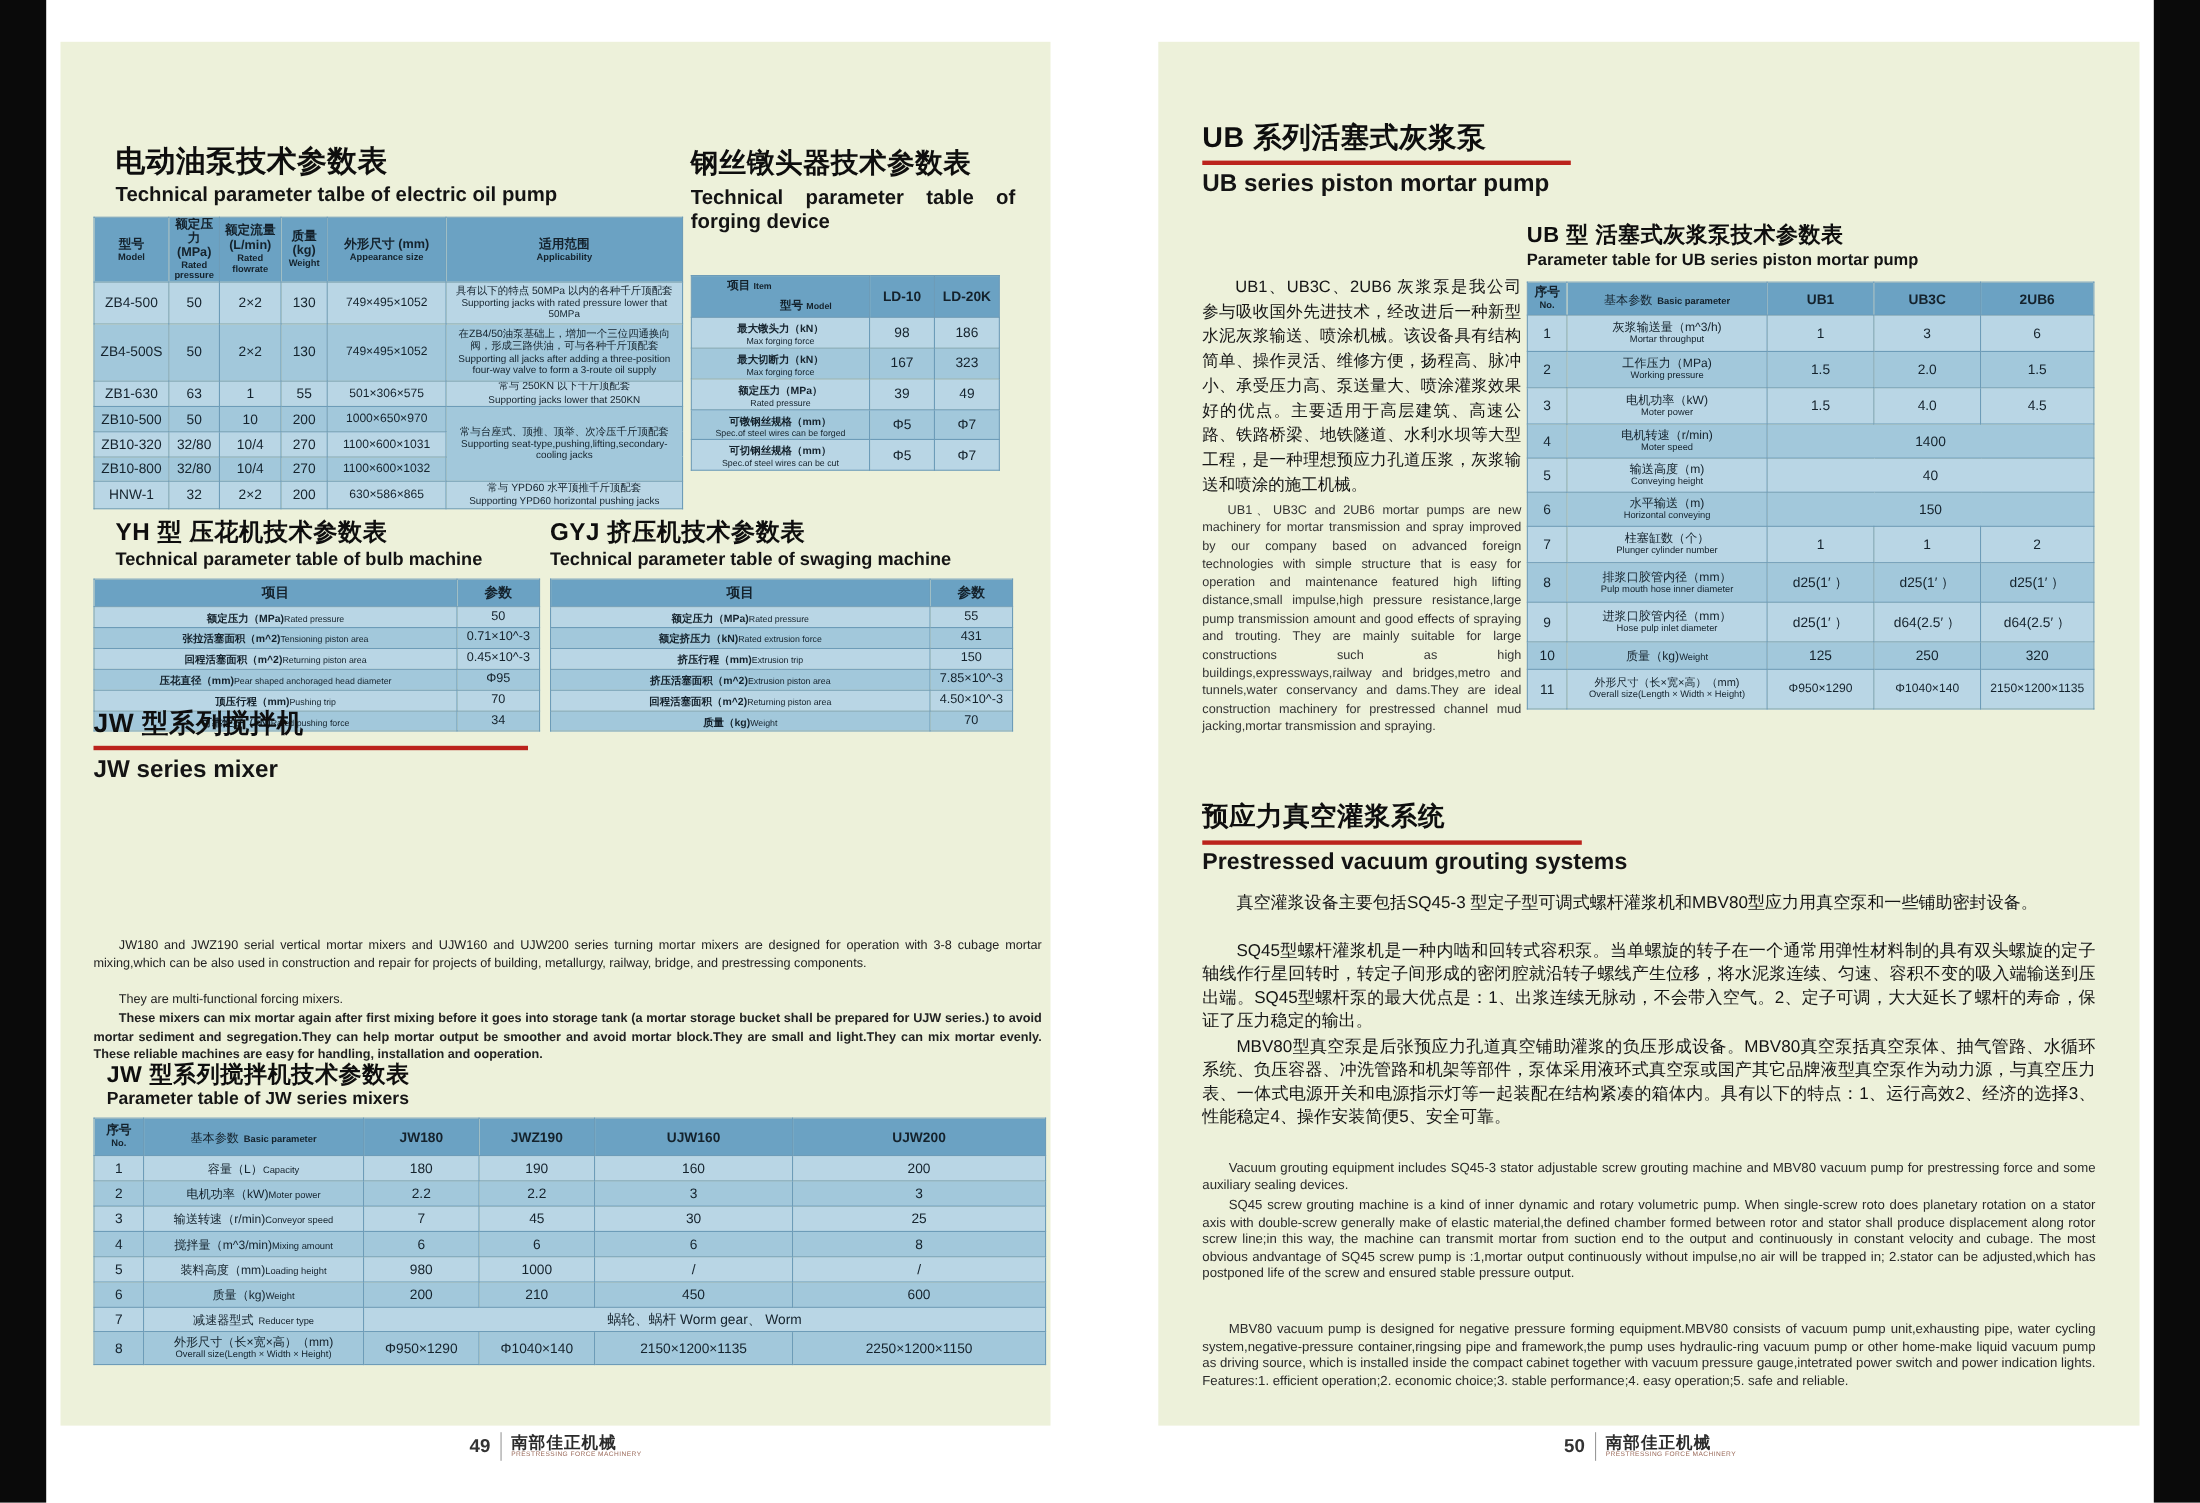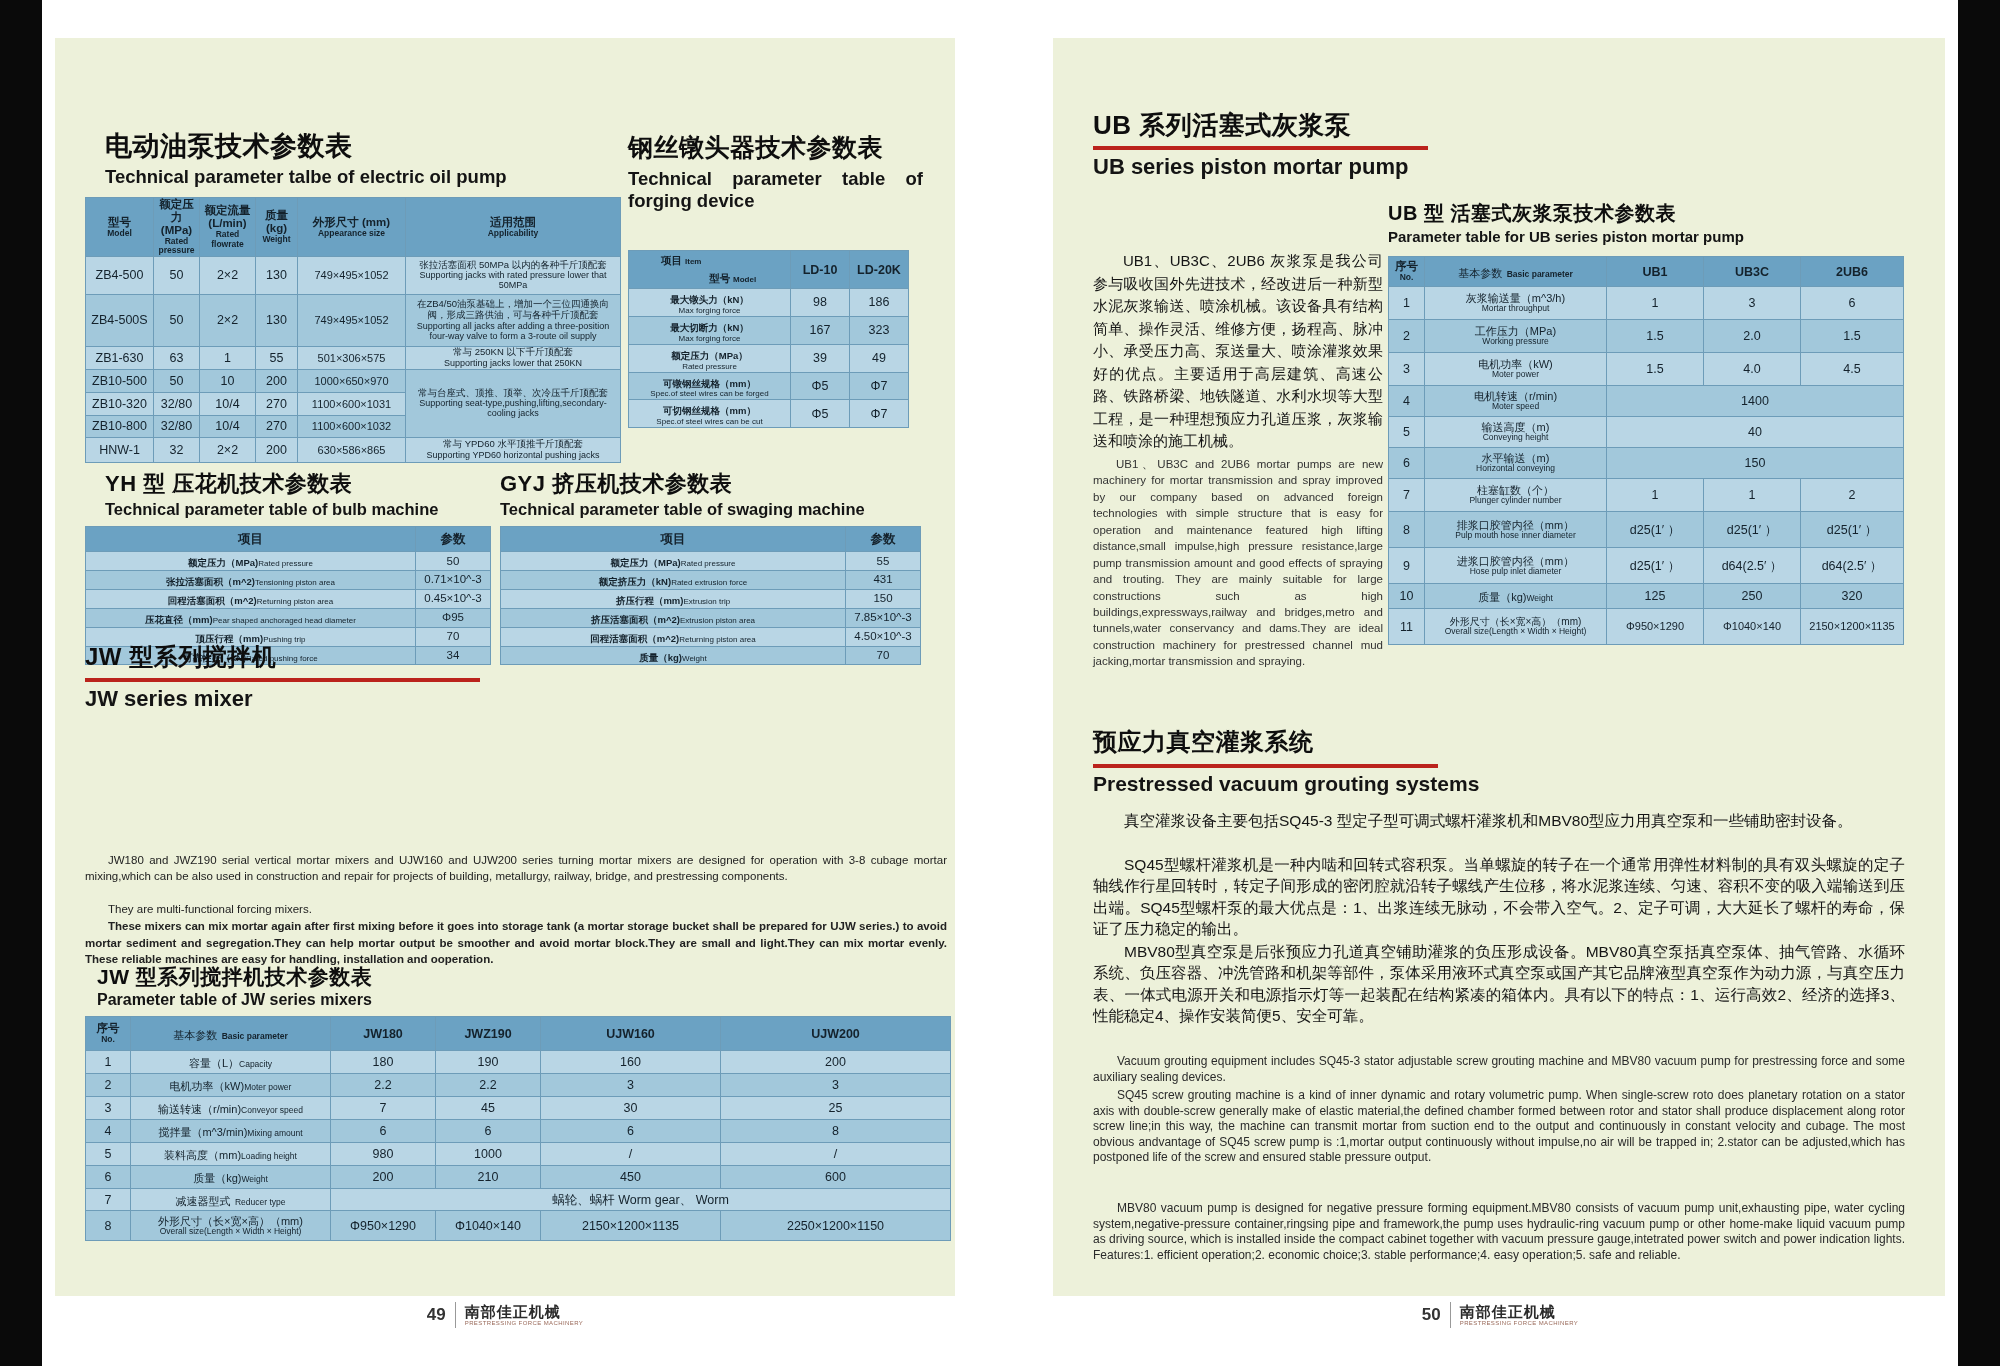--- a/index.html
+++ b/index.html
@@ -98,21 +98,21 @@
             <span class="hen">Applicability</span>
           </td>
     </tr>
     <tr class="rA" style="height:38px">
       <td class="v">ZB4-500</td>
           <td class="v">50</td>
           <td class="v">2×2</td>
           <td class="v">130</td>
           <td class="vs">749×495×1052</td>
       <td class="app">
-            <span class="azh">张拉活塞面积 50MPa 以内的各种千斤顶配套</span>
+            <span class="azh">具有以下的特点 50MPa 以内的各种千斤顶配套</span>
             <span class="aen">Supporting jacks with rated pressure lower that 50MPa</span>
           </td>
     </tr>
     <tr class="rB" style="height:52px">
       <td class="v">ZB4-500S</td>
           <td class="v">50</td>
           <td class="v">2×2</td>
           <td class="v">130</td>
           <td class="vs">749×495×1052</td>
       <td class="app">

